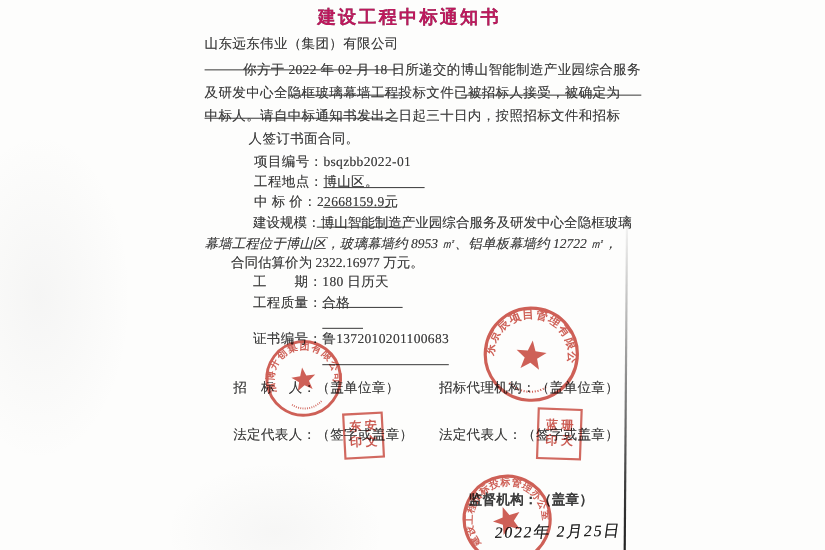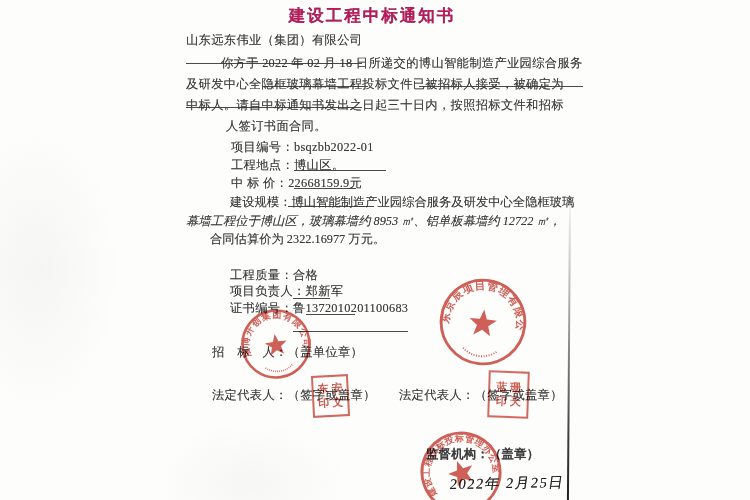--- a/index.html
+++ b/index.html
@@ -79,32 +79,35 @@
   <div class="line" style="left:231px;top:175px;">
     <span>中 标 价：</span><span class="u u-ext">22668159.9元</span>
   </div>
 
   <div class="line" style="left:230px;top:194px;letter-spacing:0;">
     <span>建设规模：</span><span>博山智能制造产业园综合服务及研发中心全隐框玻璃</span>
   </div>
   <div class="line" style="left:186px;top:212.5px;letter-spacing:0;font-style:italic;">幕墙工程位于博山区，玻璃幕墙约 8953 ㎡、铝单板幕墙约 12722 ㎡，</div>
   <div class="line" style="left:186px;top:231px;letter-spacing:0;margin-left:24px;">合同估算价为 2322.16977 万元。</div>
 
+  <div class="line" style="left:230px;top:248px;">
+    <span>工　　期：</span><span class="u u-ext">180 日历天</span>
+  </div>
   <div class="line" style="left:230px;top:267px;">
     <span>工程质量：</span><span class="u u-ext">合格</span>
-  </div>
-  <div class="line" style="left:230px;top:283px;">
-    <span>项目负责人：</span><span class="u u-ext">郑新军</span>
   </div>
   <div class="line" style="left:230px;top:300px;">
     <span>证书编号：</span><span class="u">鲁1372010201100683</span>
   </div>
 
   <div class="line" style="left:212px;top:344px;">
     <span>招　标　人：</span><span>（盖单位章）</span>
+  </div>
+  <div class="line" style="left:399px;top:344px;">
+    <span>招标代理机构：</span><span>（盖单位章）</span>
   </div>
   <div class="line" style="left:212px;top:387px;">
     <span>法定代表人：</span><span>（签字或盖章）</span>
   </div>
   <div class="line" style="left:399px;top:387px;">
     <span>法定代表人：</span><span>（签字或盖章）</span>
   </div>
   <div class="line" style="left:426px;top:446px;font-weight:bold;">
     <span>监督机构：</span><span>（盖章）</span>
   </div>

